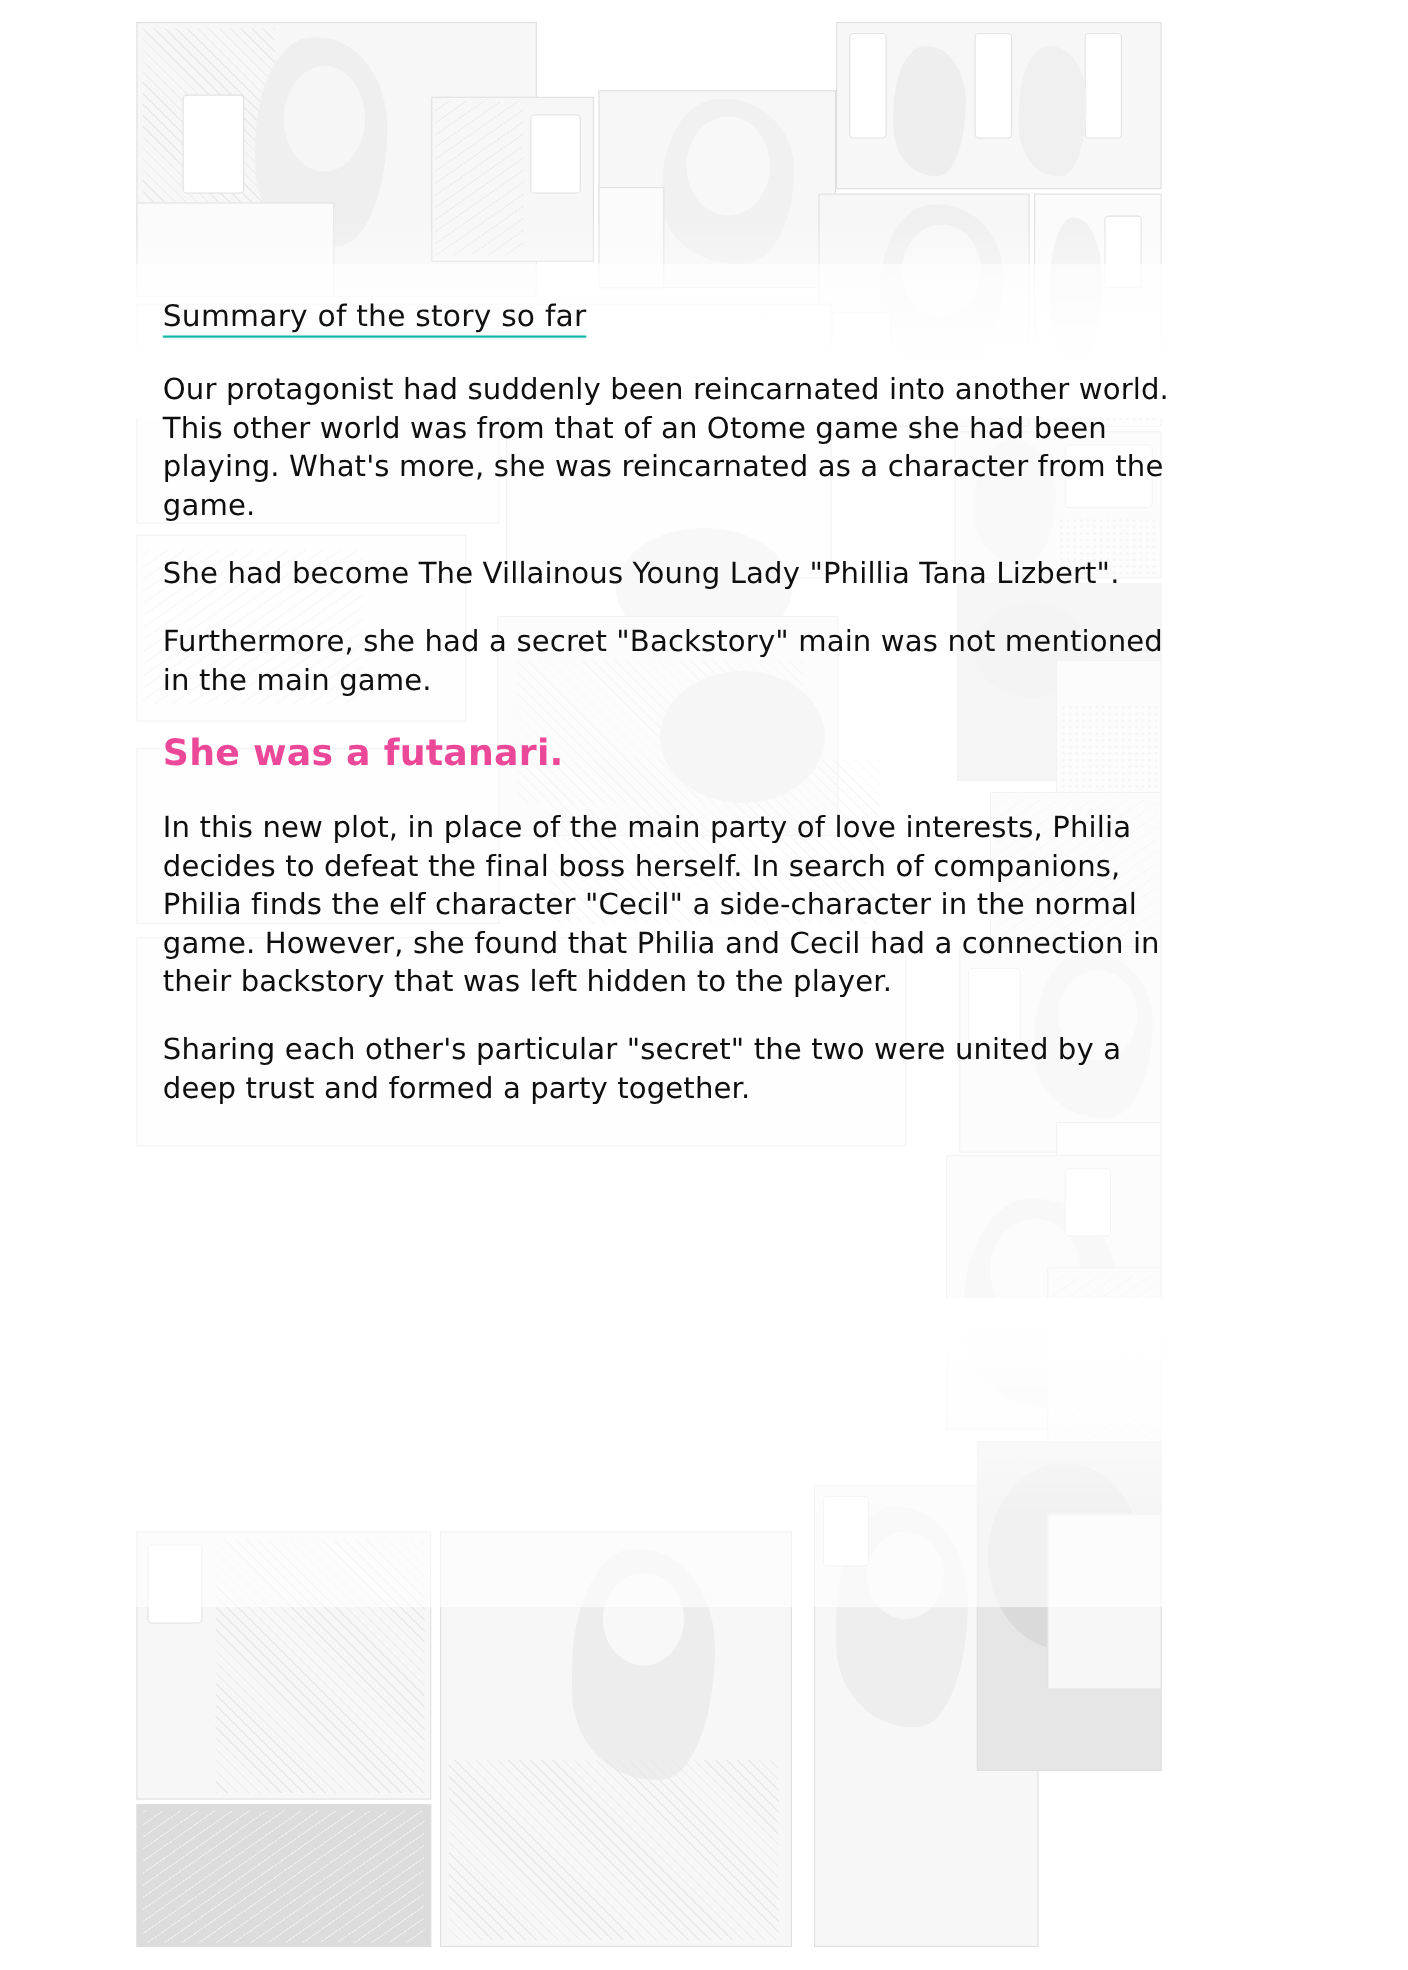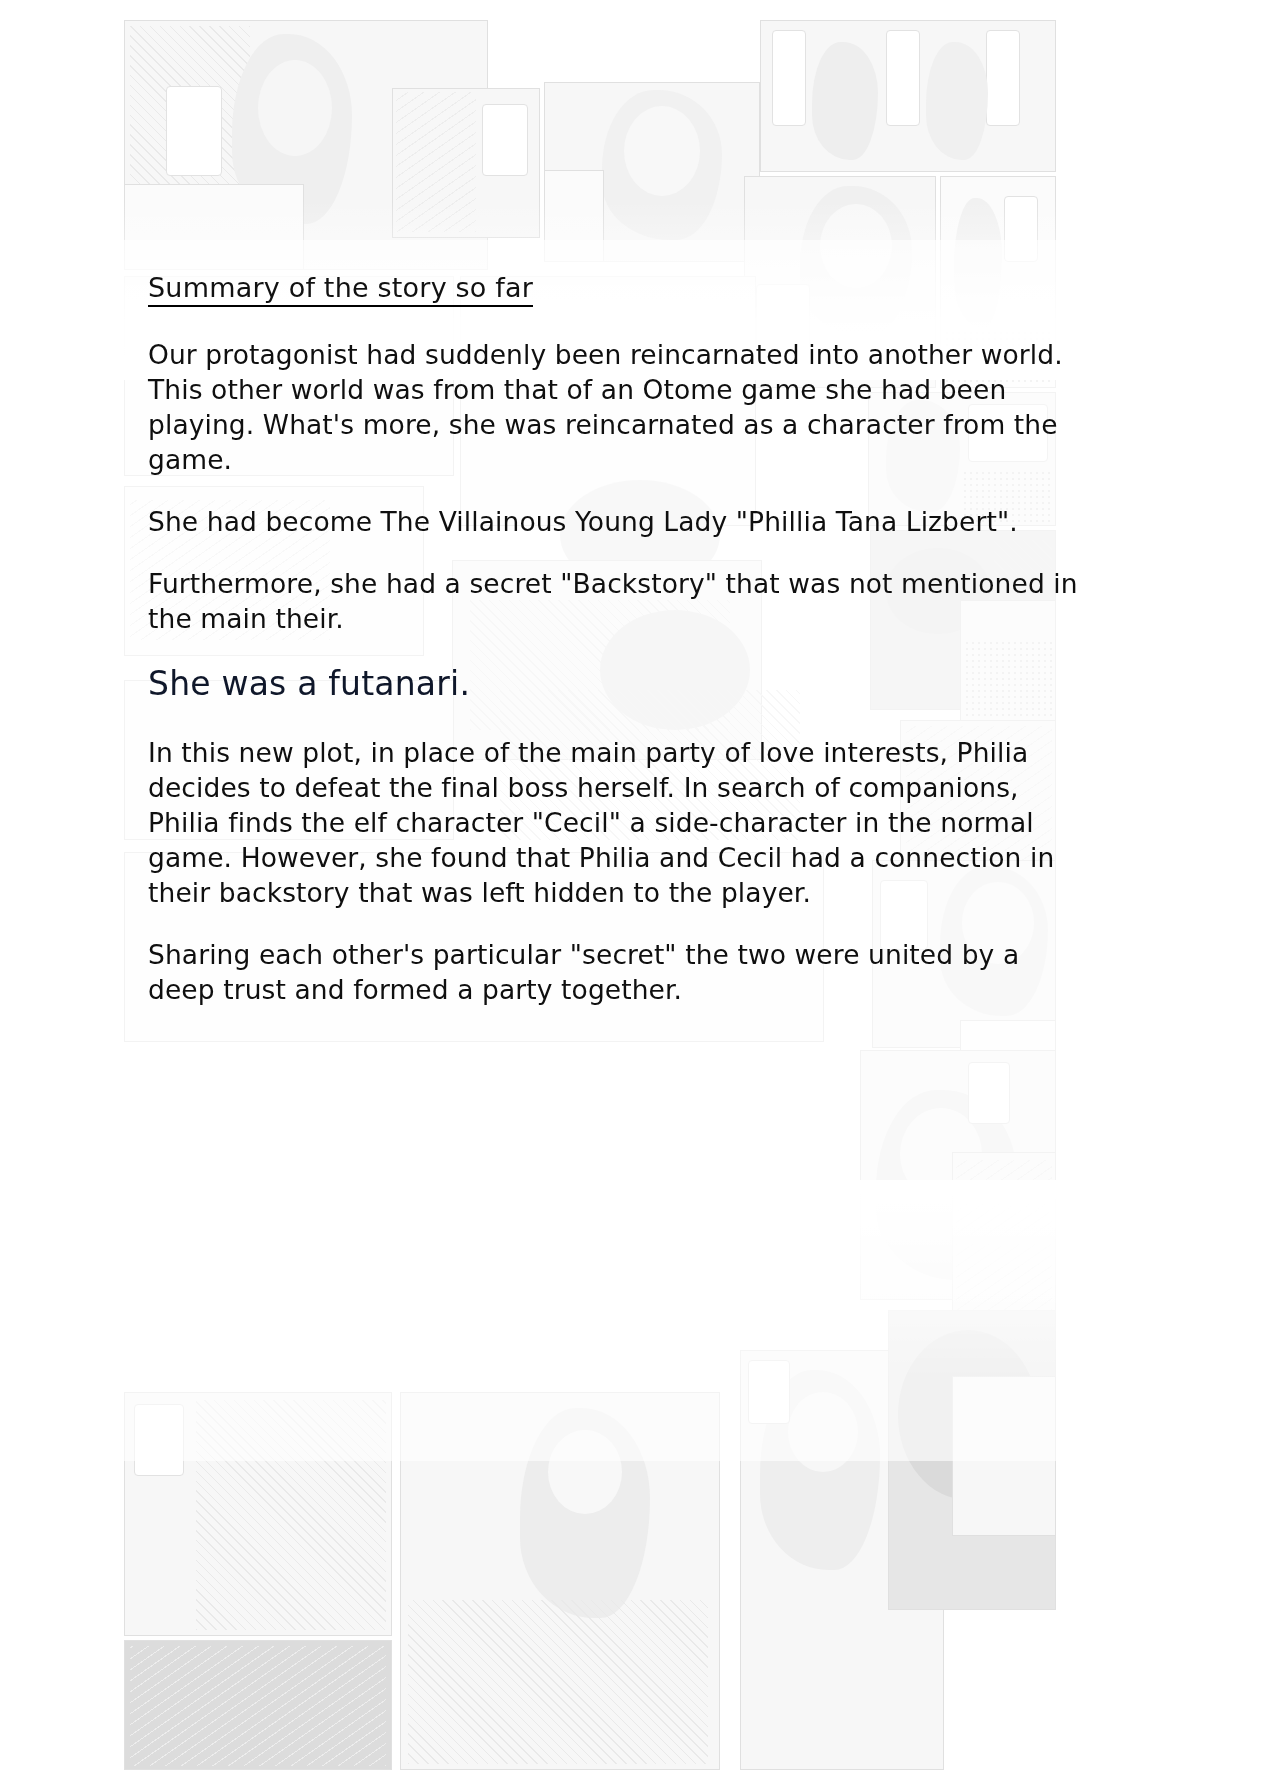--- a/index.html
+++ b/index.html
@@ -84,38 +84,38 @@
     left: 148px;
     top: 272px;
     width: 940px;
   }
   .doc-title {
     font-family: "DejaVu Sans", sans-serif;
     font-size: 27px;
     color: #111111;
     letter-spacing: 0.2px;
     display: inline-block;
-    border-bottom: 2px solid #000000;
+    border-bottom: 2px solid #14b8a6;
     padding-bottom: 2px;
     margin: 0 0 30px 0;
     font-weight: 400;
   }
   p.para {
     font-size: 26.5px;
     line-height: 35px;
     color: #0f0f0f;
     margin: 0 0 27px 0;
     letter-spacing: 0.1px;
     font-weight: 400;
   }
   .highlight {
     font-size: 33px;
     line-height: 42px;
-    font-weight: normal;
-    color: #0f172a;
+    font-weight: bold;
+    color: #ec4899;
     margin: 4px 0 30px 0;
     letter-spacing: 0.2px;
   }
 </style>
 </head>
 <body>
 
 <div id="page">
 
   <div class="bg-layer">
@@ -222,21 +222,21 @@
   </div>
 
   <div class="veil"></div>
 
   <div class="content">
 
     <div class="doc-title">Summary of the story so far</div>
 
     <p class="para">Our protagonist had suddenly been reincarnated into another world. This other world was from that of an Otome game she had been playing. What's more, she was reincarnated as a character from the game.</p>
     <p class="para">She had become The Villainous Young Lady "Phillia Tana Lizbert".</p>
-    <p class="para">Furthermore, she had a secret "Backstory" that was not mentioned in the main their.</p>
+    <p class="para">Furthermore, she had a secret "Backstory" main was not mentioned in the main game.</p>
 
     <p class="highlight">She was a futanari.</p>
 
     <p class="para">In this new plot, in place of the main party of love interests, Philia decides to defeat the final boss herself. In search of companions, Philia finds the elf character "Cecil" a side-character in the normal game. However, she found that Philia and Cecil had a connection in their backstory that was left hidden to the player.</p>
     <p class="para">Sharing each other's particular "secret" the two were united by a deep trust and formed a party together.</p>
   </div>
 
 </div>
 
 </body></html>

